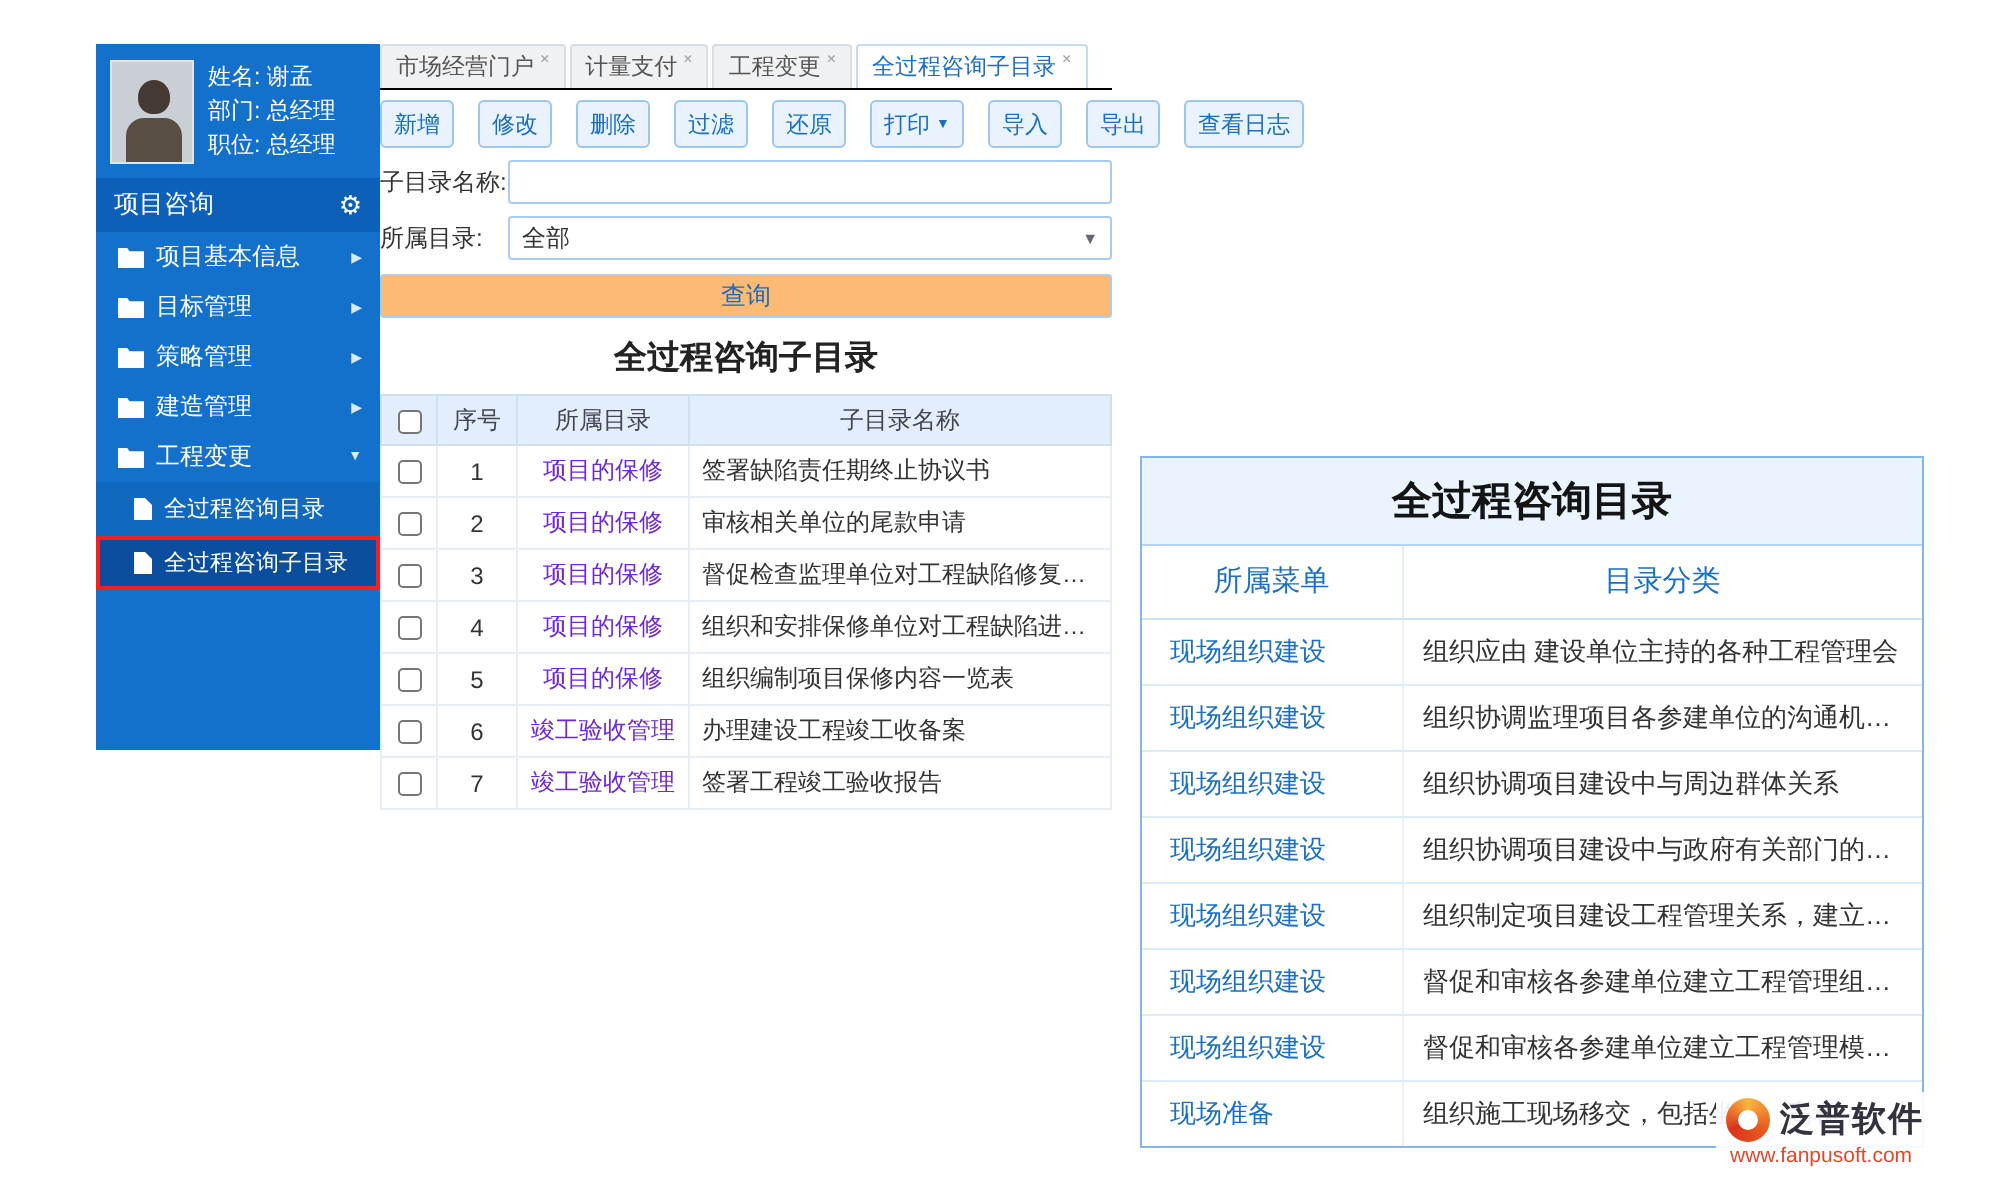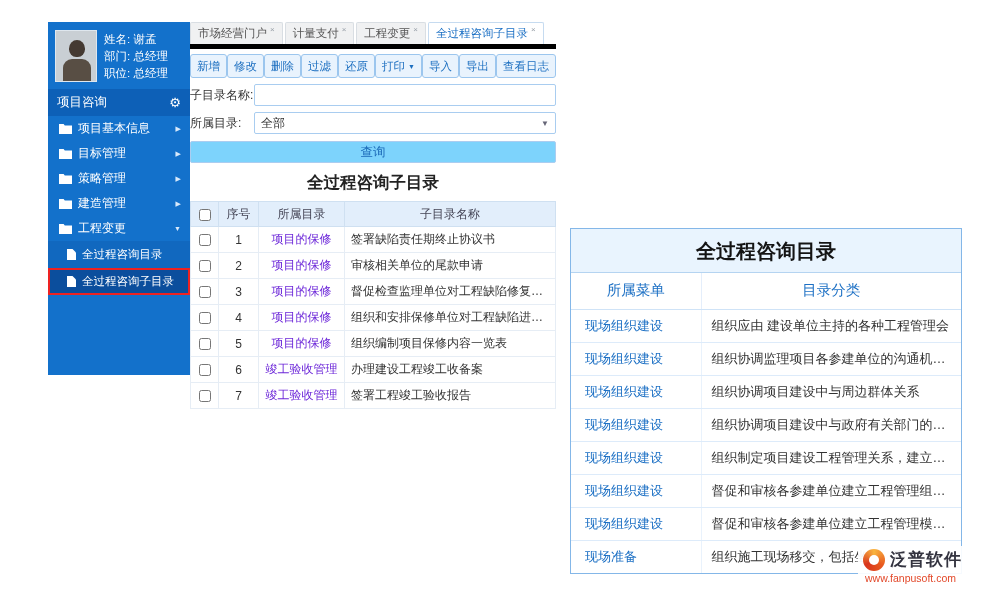--- a/index.html
+++ b/index.html
@@ -17,33 +17,33 @@
   .section-header { height: 27px; background: #0d60b7; display: flex; align-items: center; padding: 9px 9px; font-size: 12.5px; }
   .gear { margin-left: auto; font-size: 13px; color: #fff; cursor: pointer; }
   .menu-item { height: 25px; display: flex; align-items: center; gap: 6px; padding: 0 9px 0 11px; font-size: 12px; cursor: pointer; }
   .chev { margin-left: auto; font-size: 7px; color: #d8e9fb; }
   .ficon, .dicon { flex: none; display: flex; }
   .submenu-item { height: 27px; display: flex; align-items: center; gap: 6px; padding: 0 6px 0 19px; font-size: 11.5px; background: #1168bf; cursor: pointer; }
   .submenu-item.selected { background: #0b4e9d; border: 2px solid #ee2222; padding-left: 17px; }
 
   
   .main { position: absolute; left: 190px; top: 22px; width: 366px; }
-  .tabbar { display: flex; gap: 2px; border-bottom: 5px solid #000000; }
+  .tabbar { display: flex; gap: 2px; border-bottom: 1px solid #000000; }
   .tab { background: #f0f1f2; border: 1px solid #d9dee3; border-bottom: none; height: 22px; display: flex; align-items: center; gap: 3px; padding: 0 7px; font-size: 11.5px; color: #555; border-radius: 2px 2px 0 0; cursor: pointer; white-space: nowrap; }
   .tab .close { font-size: 8px; color: #98a0a8; align-self: flex-start; margin-top: 2px; }
   .tab.active { background: #fff; color: #1a6fc4; border-color: #c6dbf0; }
-  .toolbar { display: flex; gap: 0; margin-top: 5px; }
+  .toolbar { display: flex; gap: 12px; margin-top: 5px; }
   .tbtn { background: #e9f3fd; border: 1px solid #9cc6ee; color: #1c6fc0; font-size: 11.5px; padding: 0 6px; height: 24px; border-radius: 3px; display: flex; align-items: center; gap: 3px; cursor: pointer; font-family: inherit; white-space: nowrap; }
   .caret { font-size: 7px; }
   .form-row { display: flex; align-items: center; margin-top: 6px; }
   .form-label { width: 64px; flex: none; font-size: 12px; color: #333; }
   .form-input { flex: 1; height: 22px; border: 1px solid #a9cdf0; border-radius: 2px; font-size: 12px; padding: 0 5px; color: #333; font-family: inherit; }
   .form-select { flex: 1; height: 22px; border: 1px solid #a9cdf0; border-radius: 2px; font-size: 12px; padding: 0 6px; color: #333; display: flex; align-items: center; cursor: pointer; background: #fff; }
   .select-arrow { margin-left: auto; font-size: 8px; color: #667; }
-  .query-btn { margin-top: 7px; width: 100%; height: 22px; background: #7dd3fc; border: 1px solid #abcdf0; border-radius: 2px; color: #1b6ab8; font-size: 12.5px; cursor: pointer; font-family: Liberation Sans, sans-serif; }
+  .query-btn { margin-top: 7px; width: 100%; height: 22px; background: #fdba74; border: 1px solid #abcdf0; border-radius: 2px; color: #1b6ab8; font-size: 12.5px; cursor: pointer; font-family: Liberation Sans, sans-serif; }
   .table-title { margin: 9px 0 7px; text-align: center; font-size: 16.5px; font-weight: bold; color: #222; }
   table.main-table { width: 100%; border-collapse: collapse; table-layout: fixed; font-size: 12px; border: 1px solid #c9dcef; }
   .main-table th { background: #e2eefb; border: 1px solid #cfe0f1; height: 25px; font-weight: normal; color: #445; }
   .main-table td { border: 1px solid #e6edf5; height: 26px; color: #333; }
   .main-table .c-check { text-align: center; }
   .main-table .c-seq { text-align: center; }
   .main-table .c-dir { text-align: center; }
   .main-table td.c-name { padding: 0 6px; white-space: nowrap; overflow: hidden; text-overflow: ellipsis; }
   .link { color: #6d28d9; cursor: pointer; }
   input[type="checkbox"] { width: 12px; height: 12px; cursor: pointer; vertical-align: middle; }

